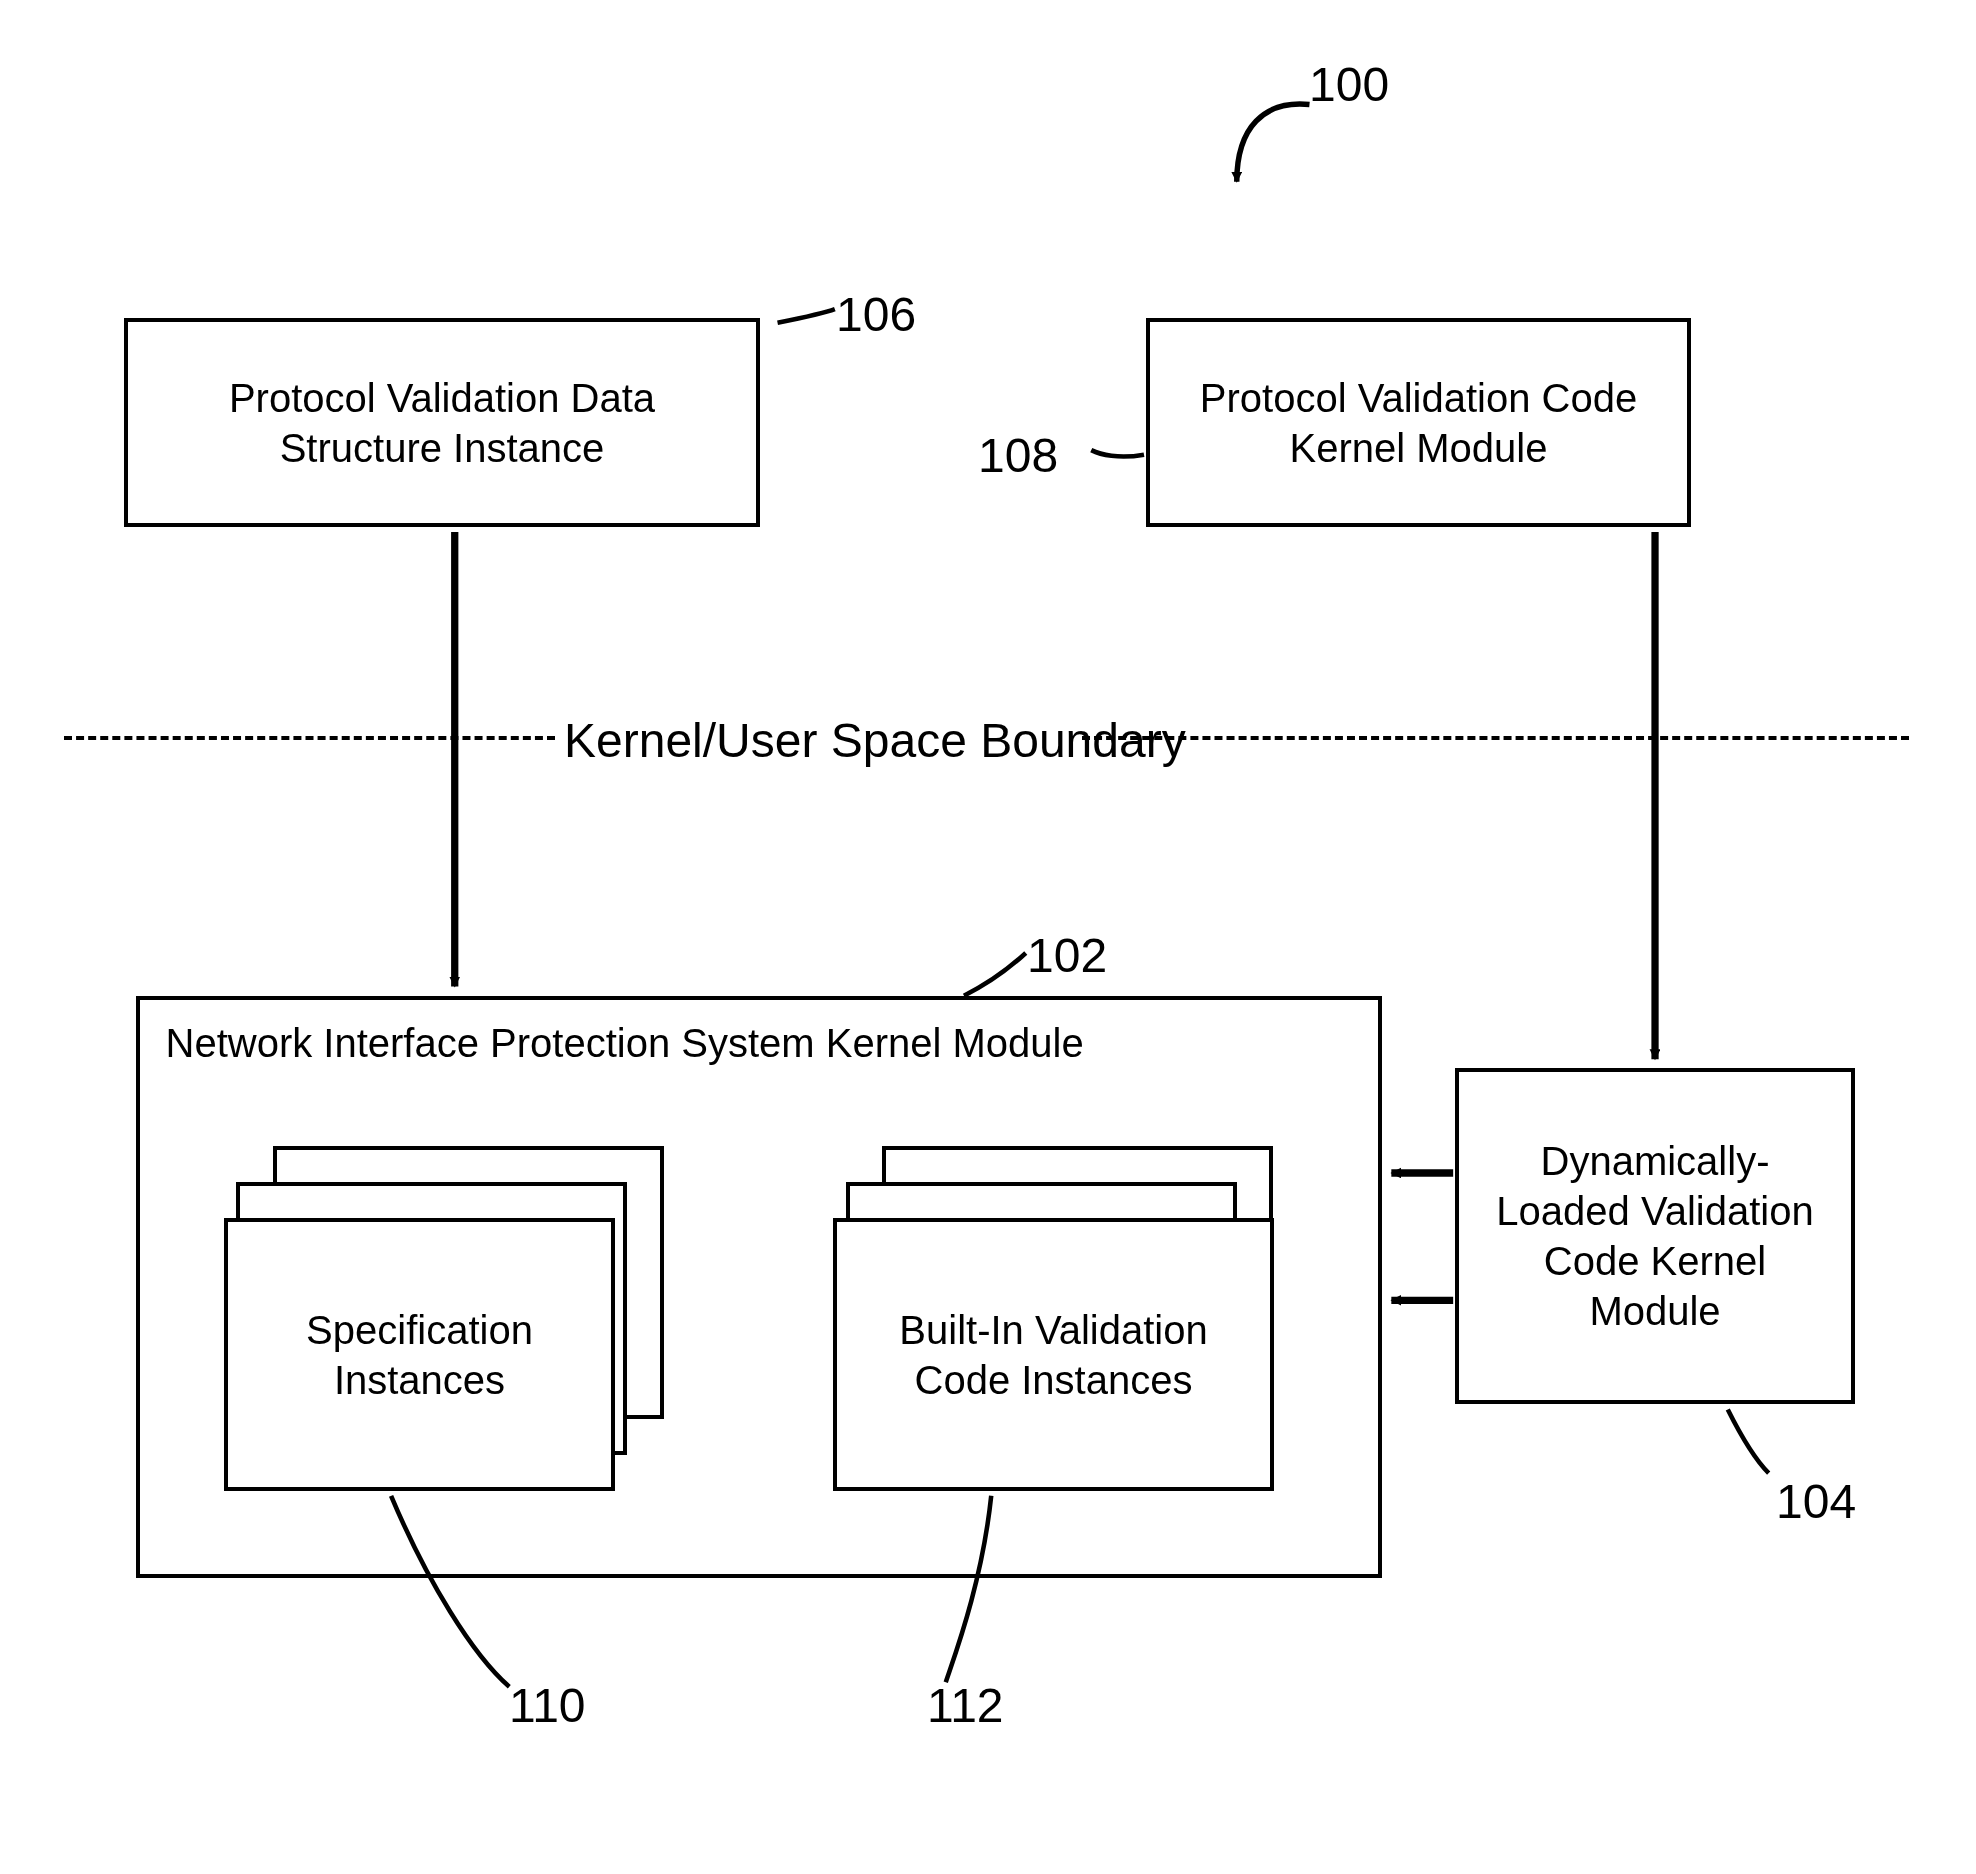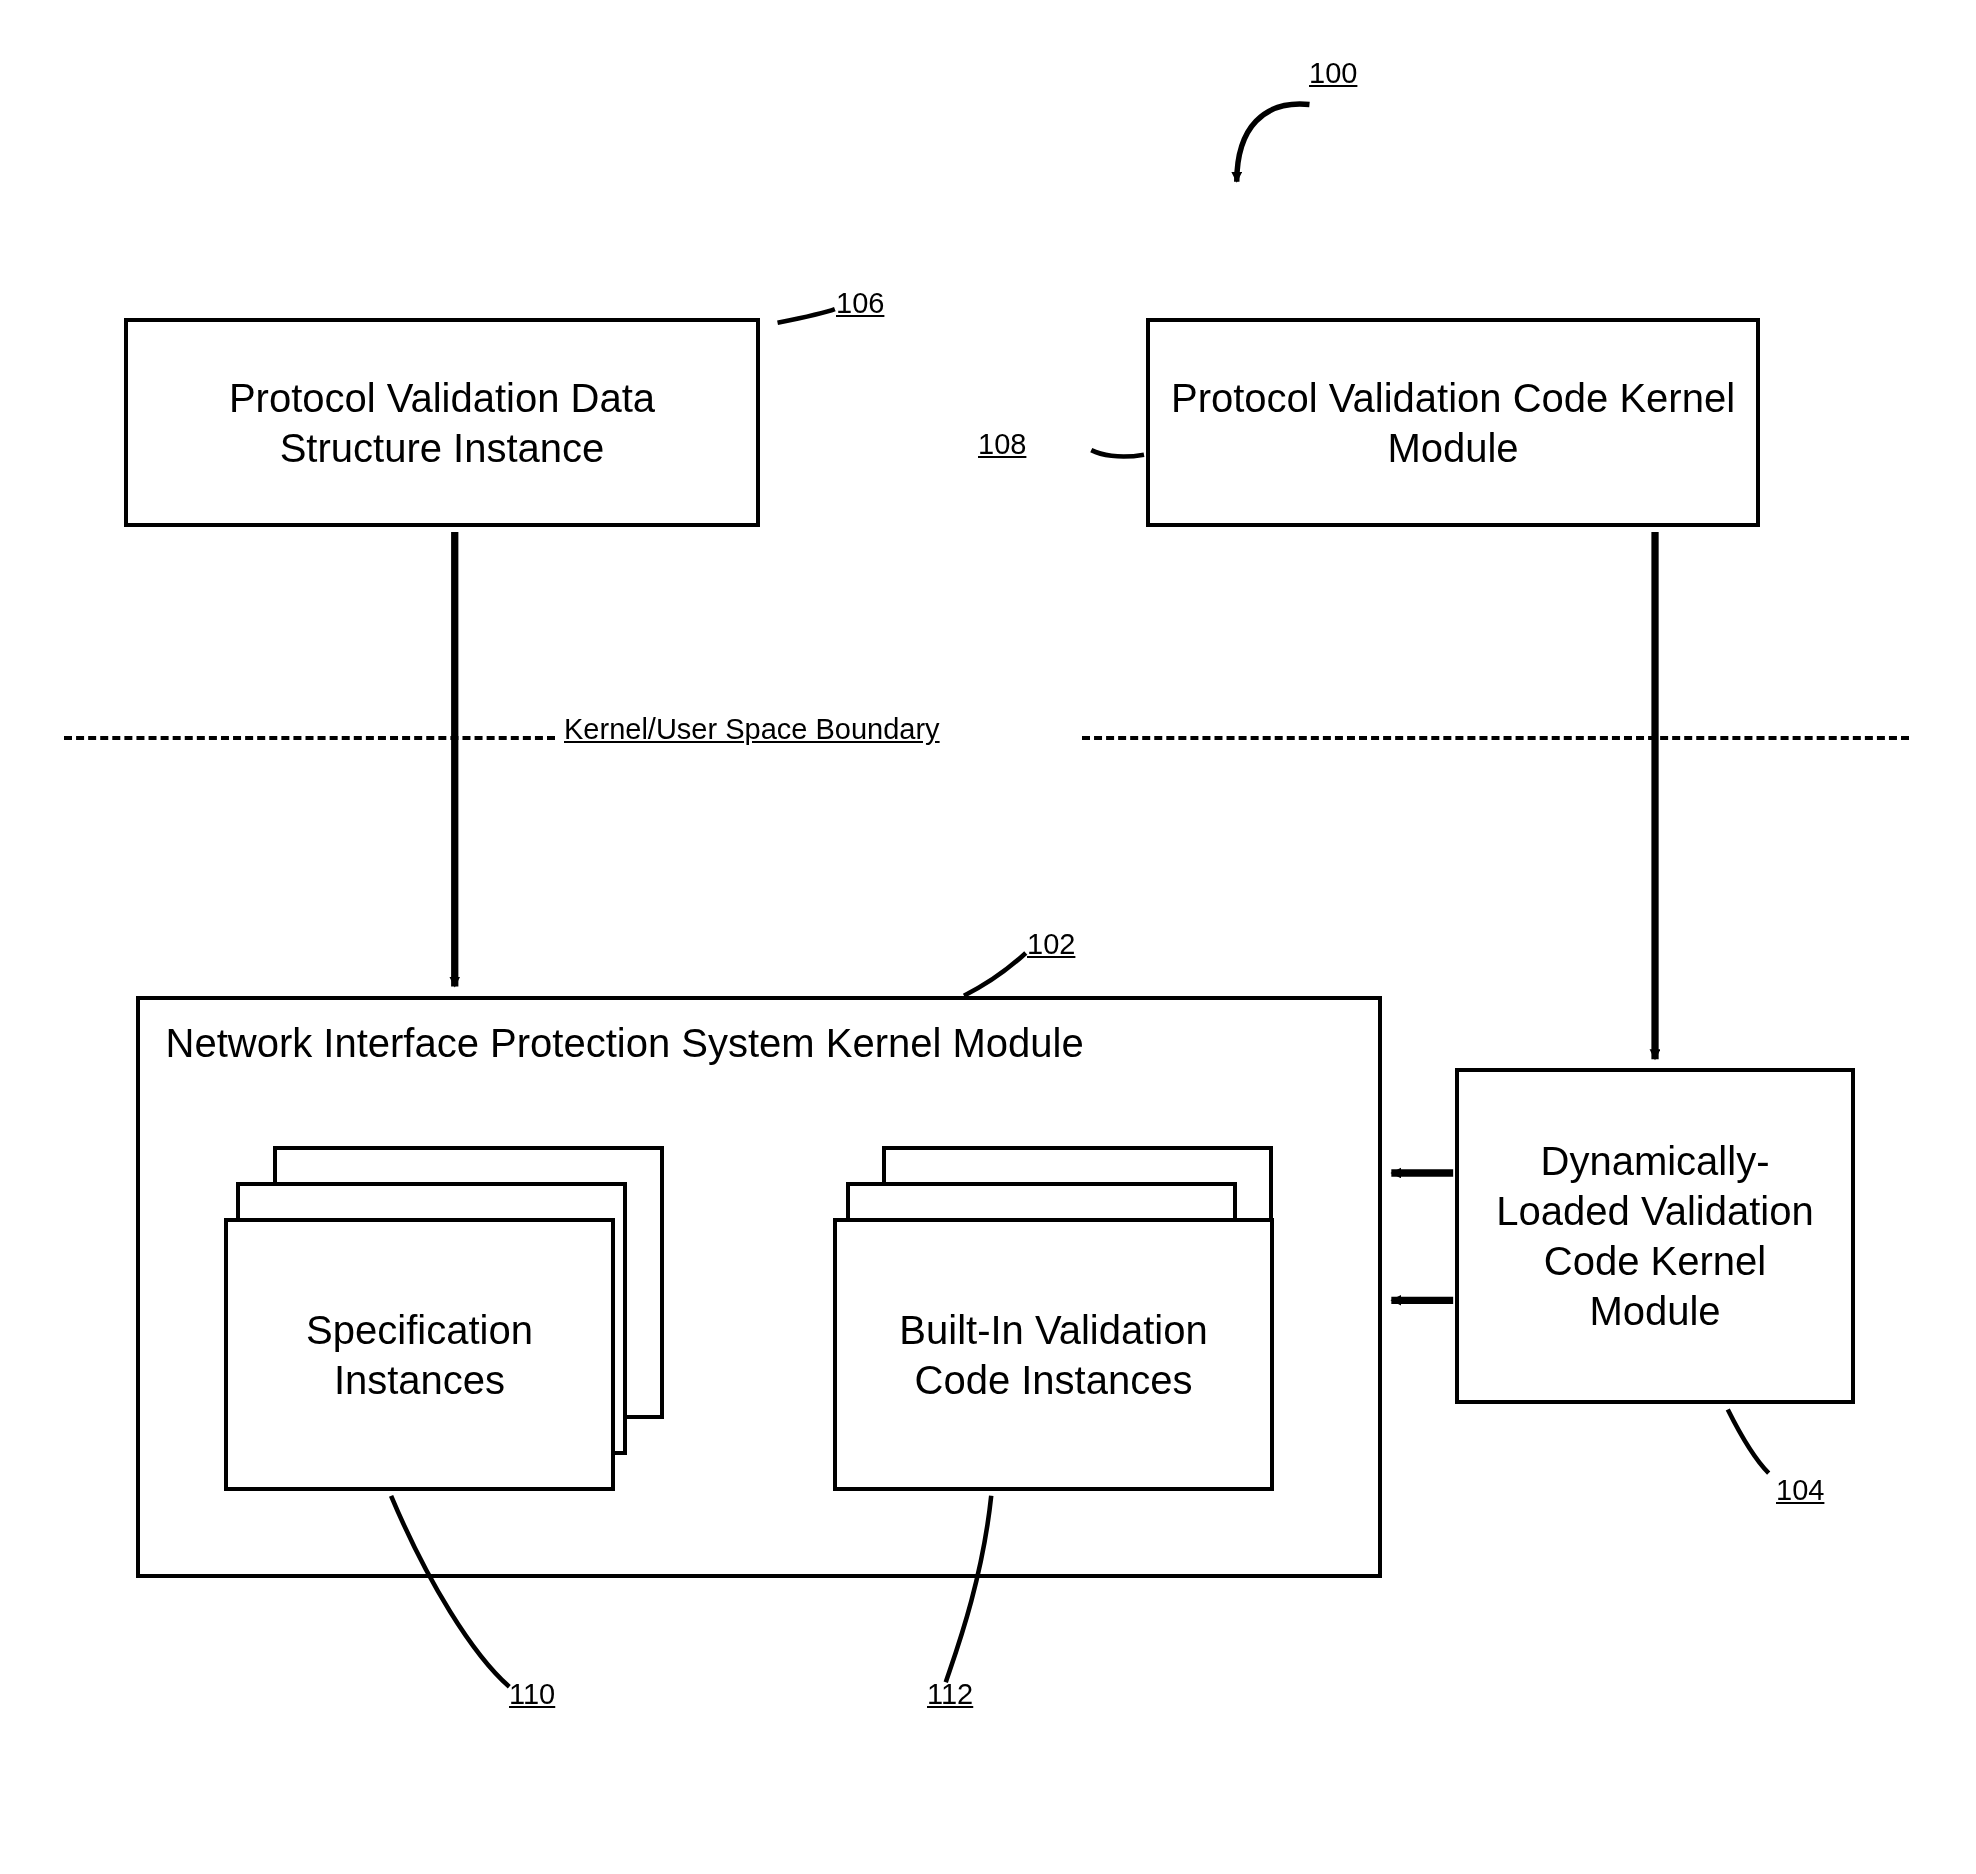--- a/index.html
+++ b/index.html
@@ -19,24 +19,23 @@
     display: flex;
     align-items: center;
     justify-content: center;
     text-align: center;
     padding: 9px 18px;
     font-size: 40px;
     line-height: 1.25;
   }
   .label {
     position: absolute;
-    font-size: 29px;
+    font-size: 48px;
     line-height: 1.2;
     white-space: nowrap;
-    text-decoration: underline;
   }
   .stack-card {
     position: absolute;
     border: 4.5px solid #000;
     background: #fff;
     box-sizing: border-box;
   }
   .stack-card.front {
     display: flex;
     align-items: center;
@@ -63,21 +62,21 @@
 </style>
 </head>
 <body>
 
 <div class="label" style="left:1309px; top:56px;">100</div>
 
 <div class="box" style="left:124px; top:318px; width:636px; height:209px;">
   <span>Protocol Validation Data Structure Instance</span>
 </div>
 
-<div class="box" style="left:1146px; top:318px; width:614px; height:209px;">
+<div class="box" style="left:1146px; top:318px; width:545px; height:209px;">
   <span>Protocol Validation Code Kernel Module</span>
 </div>
 
 <div class="label" style="left:564px; top:712px;">Kernel/User Space Boundary</div>
 
 <div class="dashed-line" style="left:64px; top:736px; width:491px;"></div>
 <div class="dashed-line" style="left:1082px; top:736px; width:827px;"></div>
 
 <div class="box" style="left:136px; top:996px; width:1246px; height:582px; display:block; text-align:left; padding:18px 25.5px;">
   <span>Network Interface Protection System Kernel Module</span>

